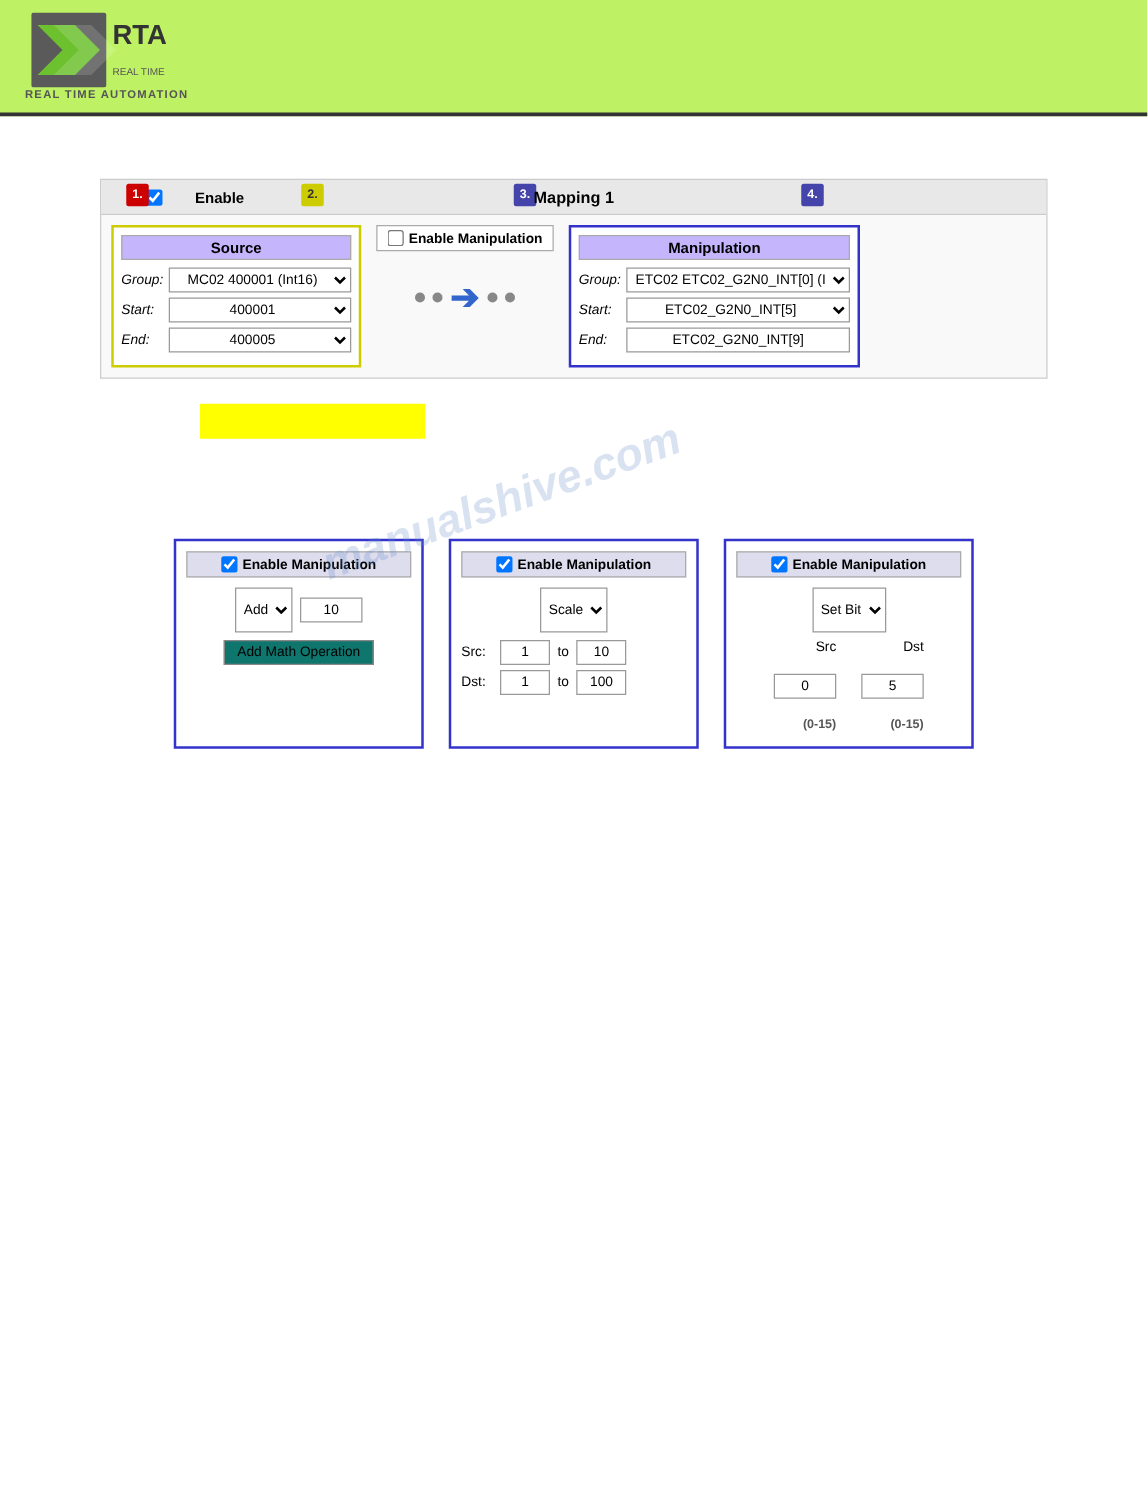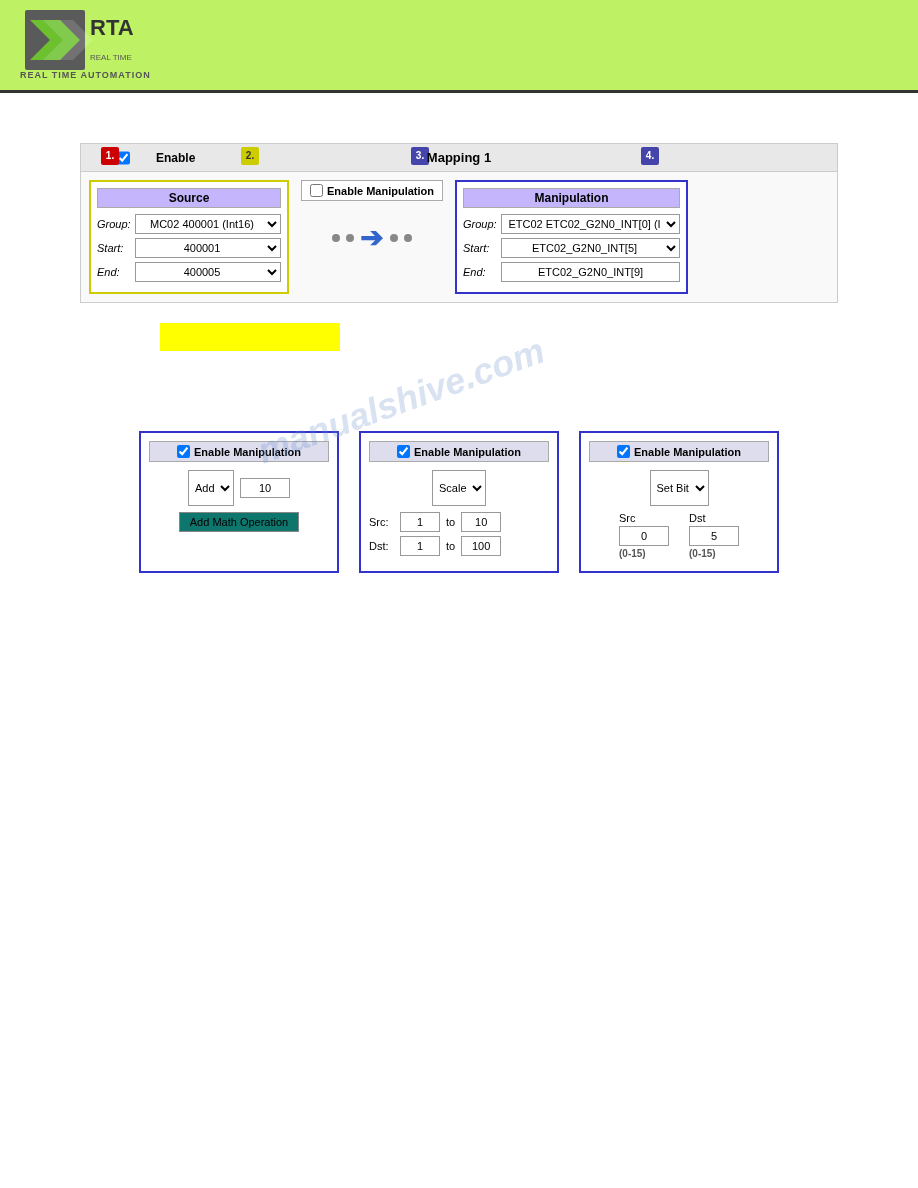--- a/index.html
+++ b/index.html
@@ -291,22 +291,22 @@
     .setbit-row {
       display: flex;
       gap: 20px;
       margin-bottom: 4px;
       font-size: 11px;
       justify-content: center;
     }
     .setbit-col {
       display: flex;
       flex-direction: column;
-      align-items: flex-start;
-      gap: 2px;
+      align-items: flex-end;
+      gap: 15px;
     }
     .setbit-input {
       width: 50px;
       font-size: 11px;
       border: 1px solid #999;
       text-align: center;
       padding: 1px;
       height: 20px;
     }
     .setbit-range {

